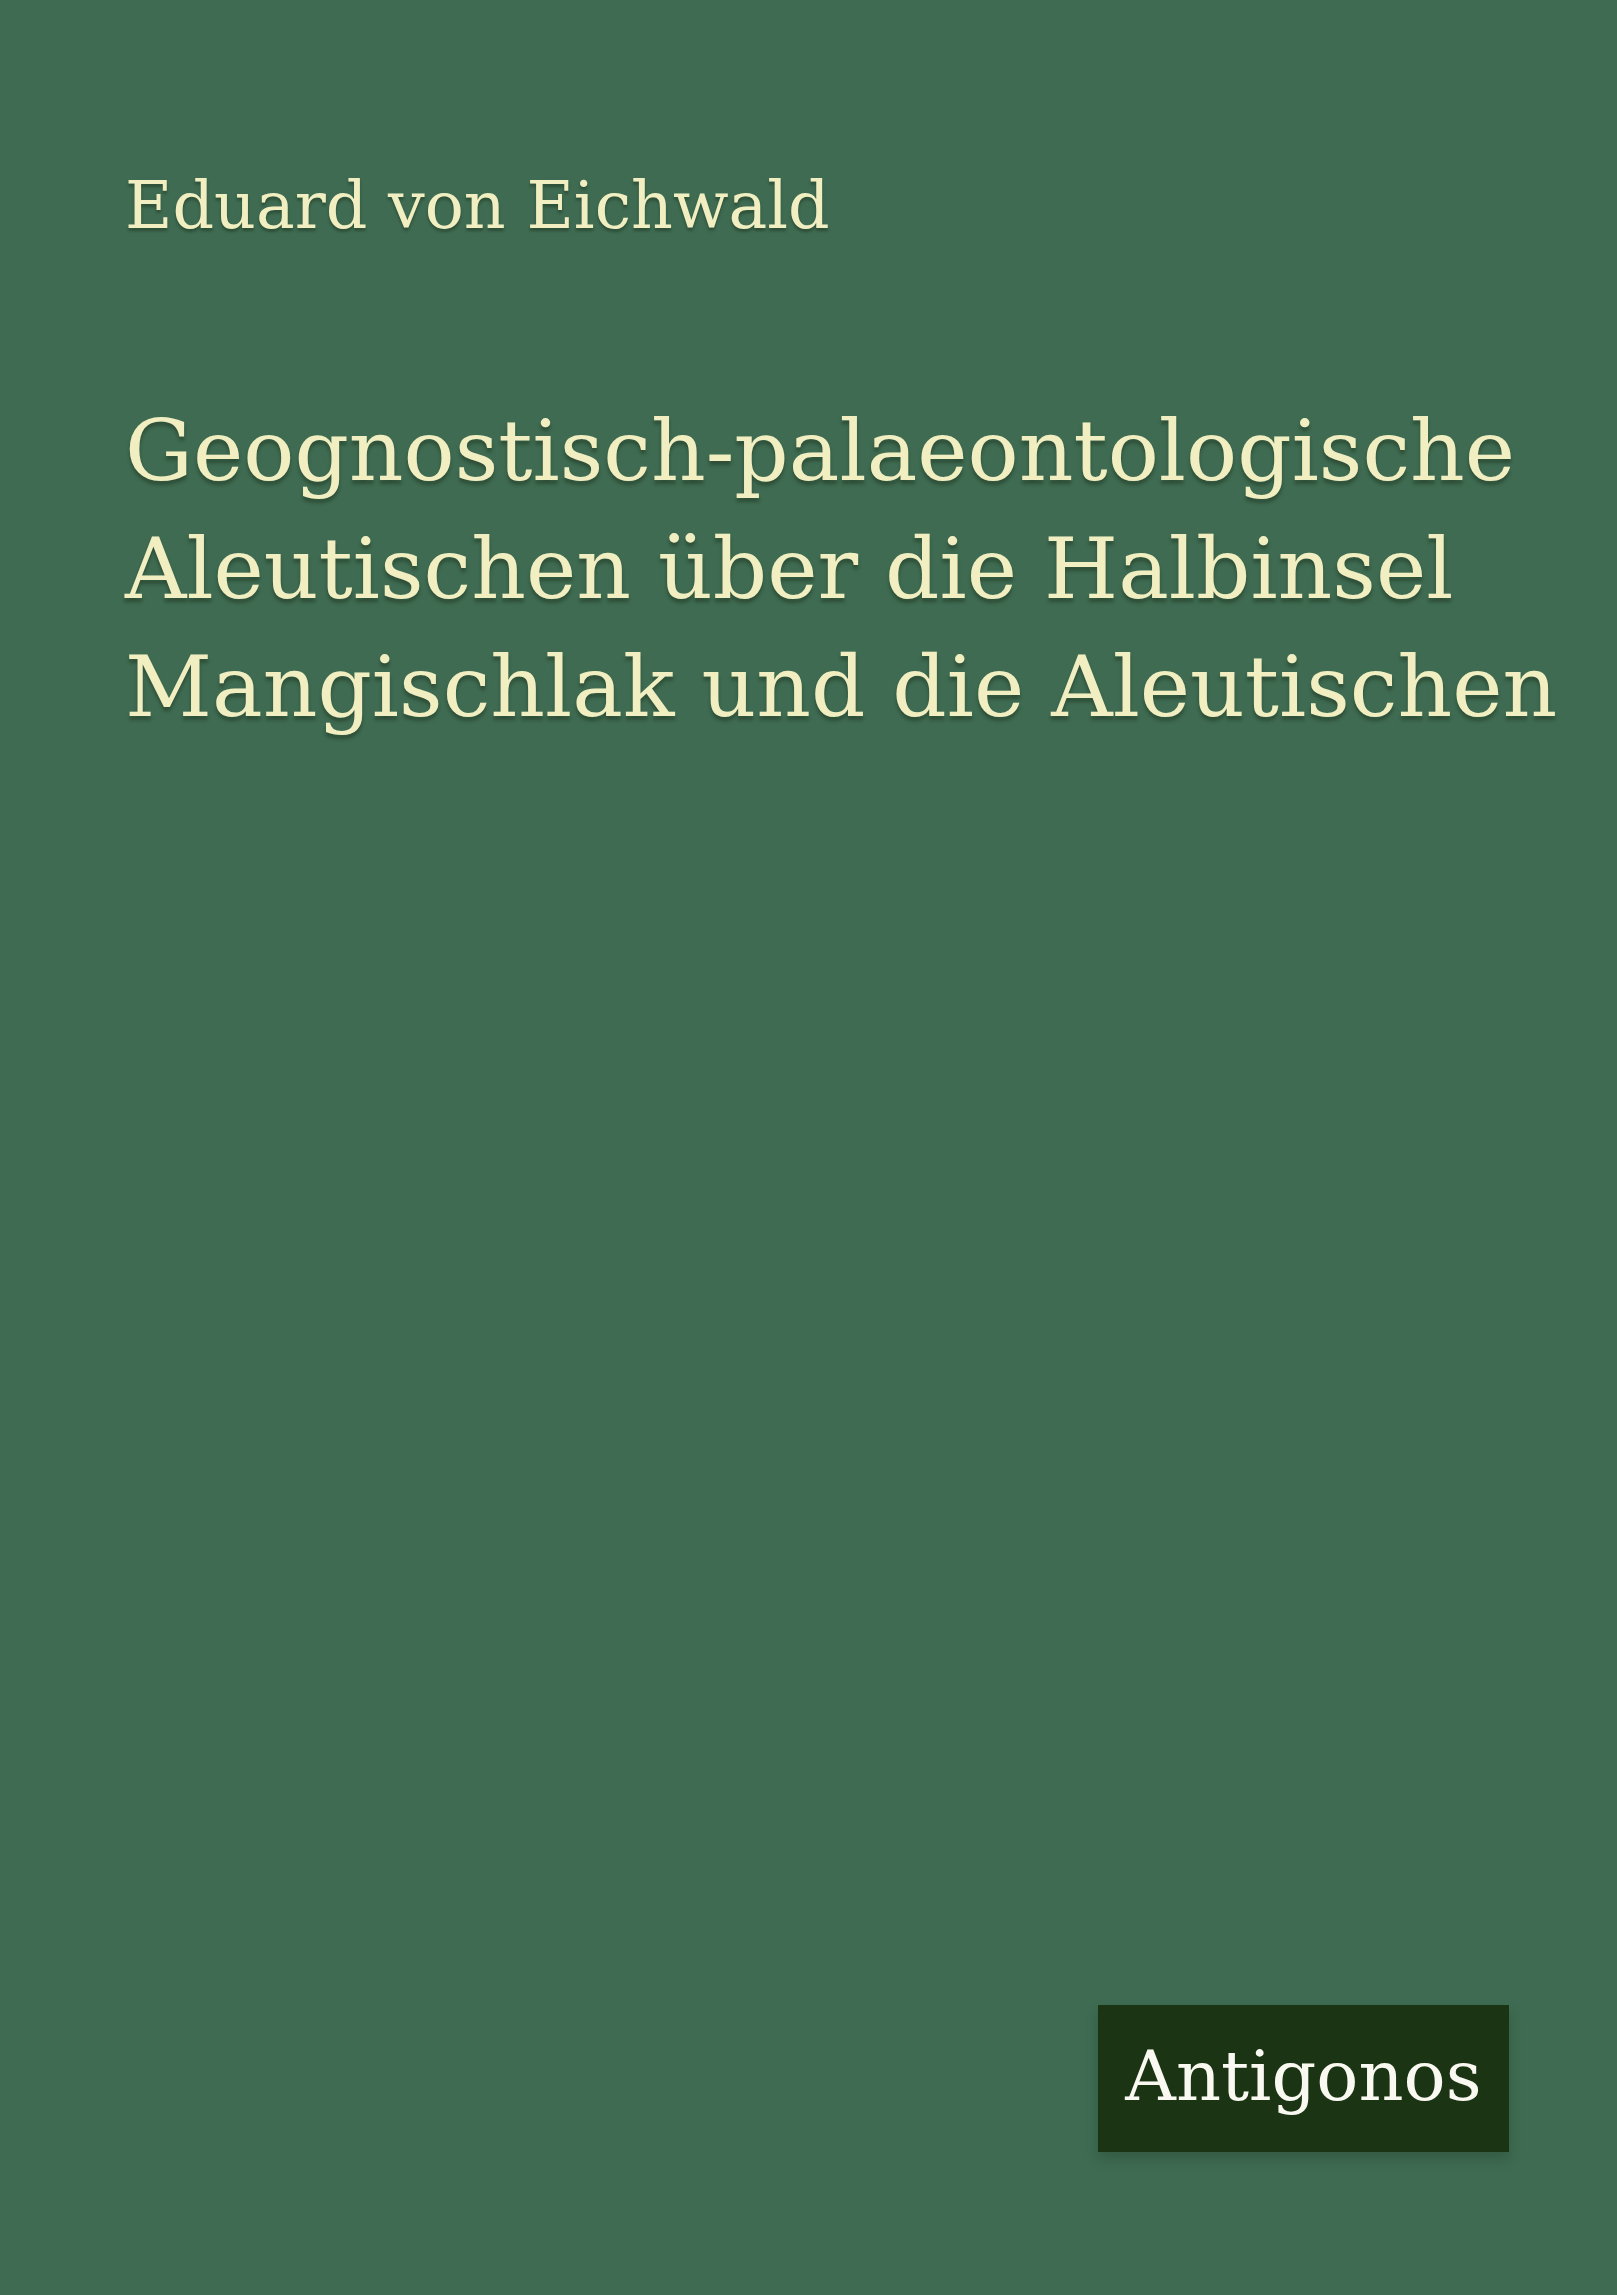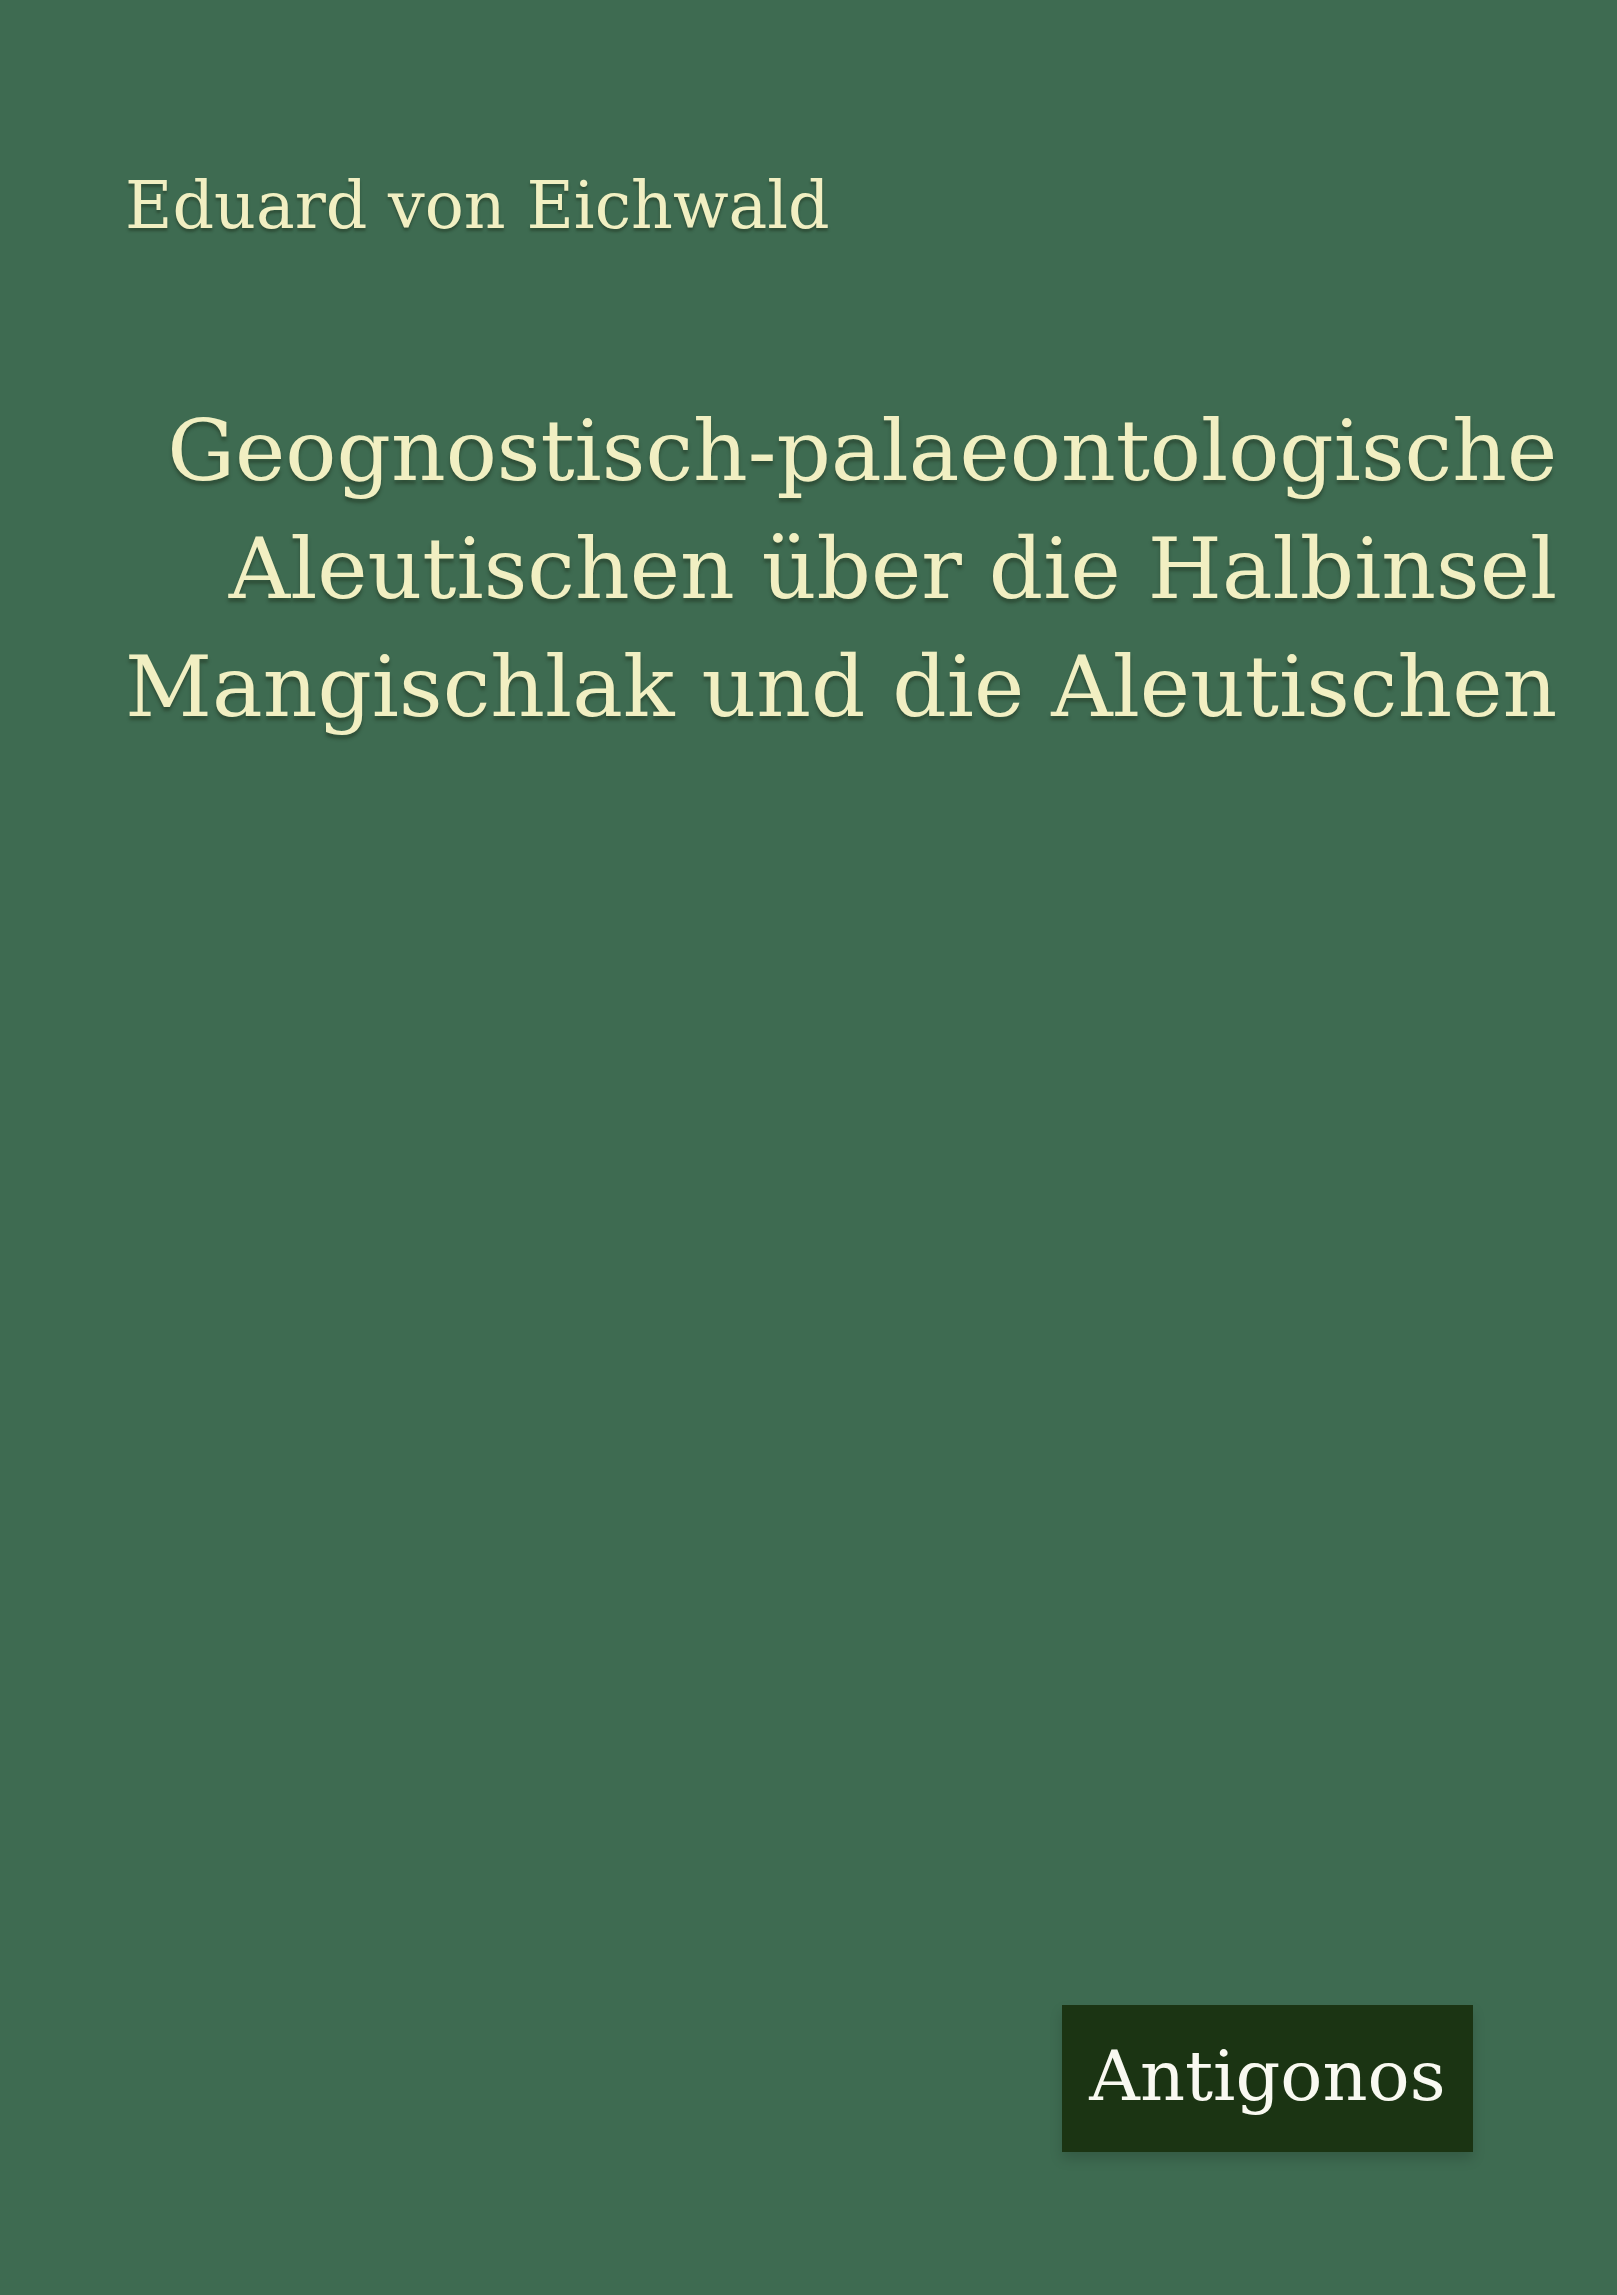--- a/index.html
+++ b/index.html
@@ -40,25 +40,24 @@
     left: 125px;
     top: 392px;
     font-size: 85px;
     line-height: 118px;
     font-weight: 500;
     color: var(--cover-text);
     text-shadow: 0 4px 3.4px rgba(22, 36, 18, 0.40);
   }
   .title-line {
     white-space: nowrap;
-    text-align: right;
   }
   .publisher-badge {
     position: absolute;
-    left: 1062px;
+    left: 1098px;
     top: 2005px;
     width: 411px;
     height: 147px;
     background: var(--badge-bg);
     display: flex;
     align-items: center;
     justify-content: center;
     box-shadow: 0 6.7px 12px rgba(0, 0, 0, 0.15);
   }
   .publisher-name {

